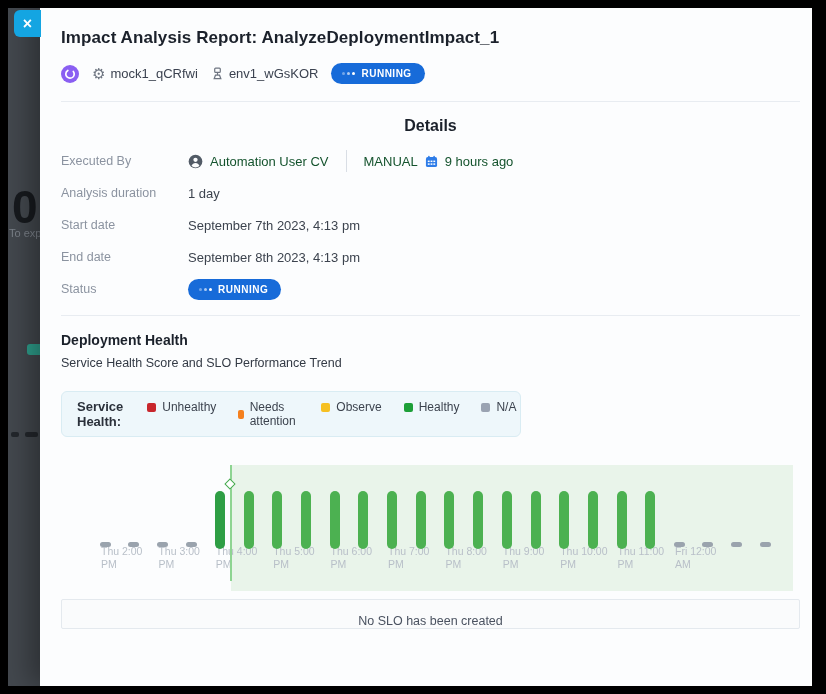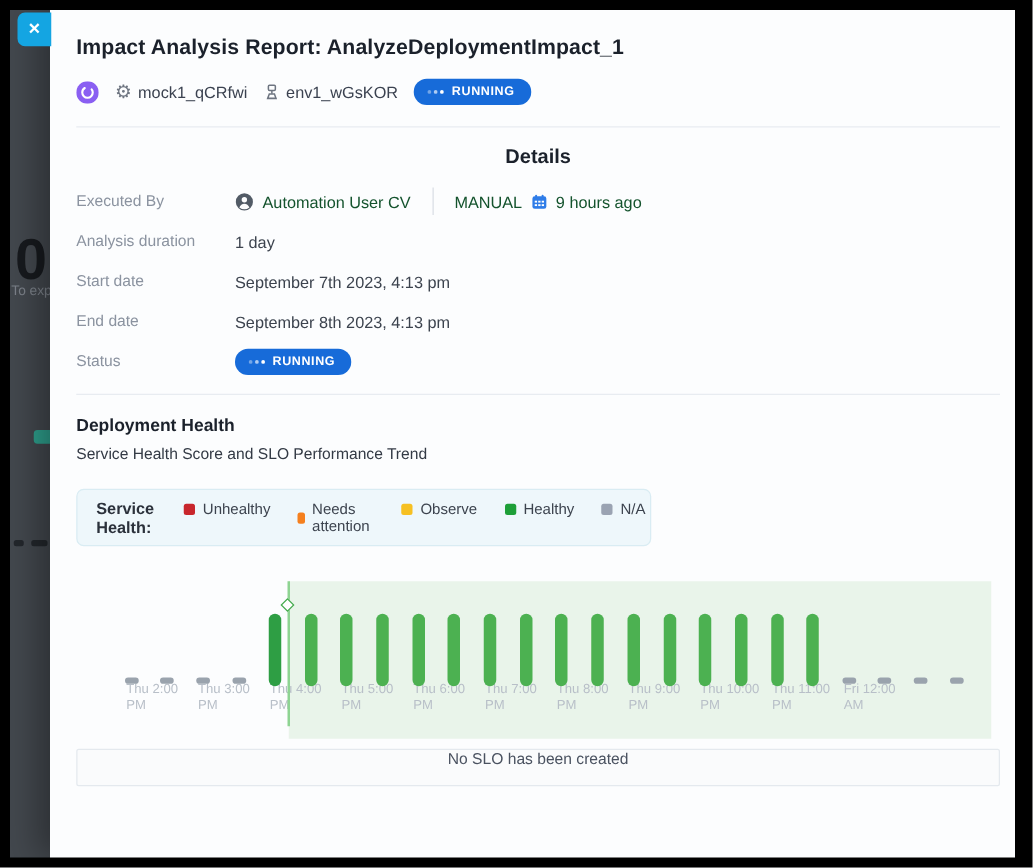--- a/index.html
+++ b/index.html
@@ -94,21 +94,21 @@
   .marker-line { position:absolute; top:16px; height:116px; width:2px; background:#8ed492; z-index:4; }
   .marker-diamond {
     position:absolute; width:8px; height:8px; top:31px;
     background:#fff; border:1.5px solid #44ab4d; transform:rotate(45deg); z-index:5;
   }
   .tick-label { position:absolute; top:96px; font-size:10.5px; line-height:13px; color:#b8bfc8; white-space:nowrap; z-index:2; }
 
   .no-slo-box {
     margin-top:8px; width:739px; height:30px;
     border:1px solid #e4e9ee; border-radius:2px; background:#fafbfc;
-    display:flex; align-items:flex-start; justify-content:center;
+    display:flex; align-items:flex-end; justify-content:center;
     font-size:12.5px; color:#4a5260;
   }
 </style>
 </head>
 <body>
 
 <div class="backdrop-strip">
   <div class="backdrop-metric">0</div>
   <div class="backdrop-snippet">To expa</div>
   <div class="backdrop-chip"></div>

